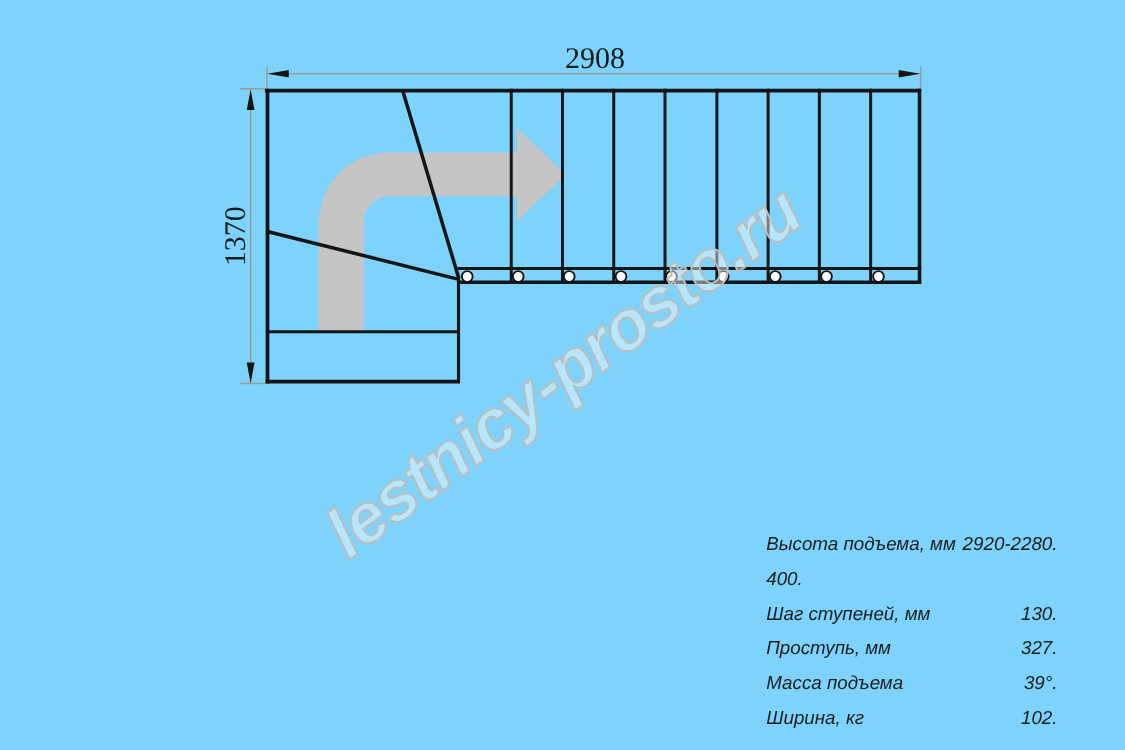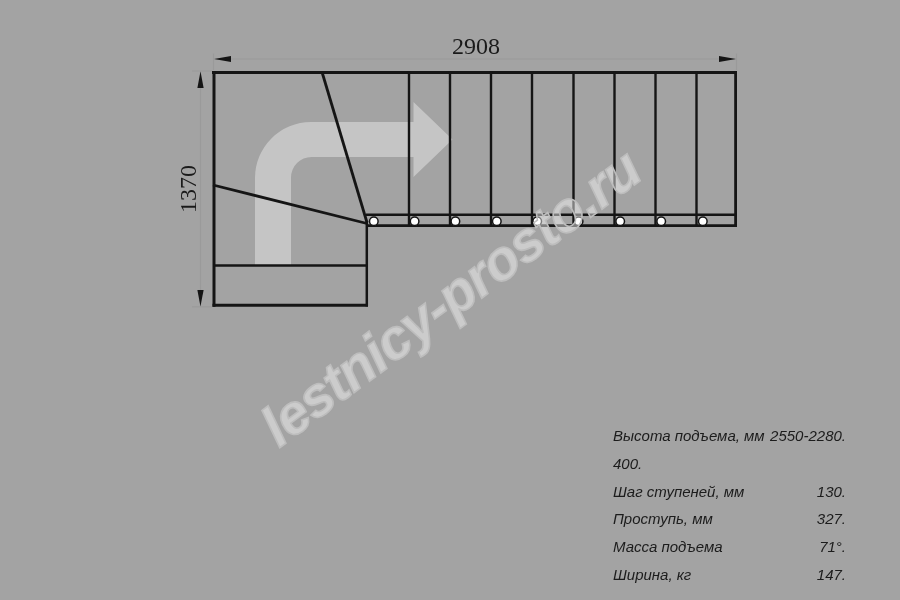--- a/index.html
+++ b/index.html
@@ -1,20 +1,20 @@
 <!DOCTYPE html>
 <html><head>
 <meta charset="utf-8">
 <style>
   html, body { margin: 0; padding: 0; background: #fff; }
   .canvas {
     position: relative;
     width: 900px;
     height: 600px;
-    background: #a3a3a3;
+    background: #7dd3fc;
     overflow: hidden;
     font-family: "Liberation Sans", sans-serif;
   }
   .drawing-svg {
     position: absolute;
     left: 0; top: 0;
     width: 900px; height: 600px;
   }
   .dim-text {
     font-family: "Liberation Serif", serif;
@@ -118,36 +118,36 @@
       <polygon points="200.5,306.5 197.4,290 203.6,290" fill="#151515"></polygon>
       <text class="dim-text" transform="translate(196,189) rotate(-90)" text-anchor="middle">1370</text>
     </g>
 
     <text class="watermark" transform="translate(453,301) rotate(-36.5)" text-anchor="middle" dominant-baseline="middle">lestnicy-prosto.ru</text>
   </svg>
 
   <div class="specs">
     <div class="spec-row">
       <span class="spec-label">Высота подъема, мм</span>
-      <span class="spec-value">2550-2280.</span>
+      <span class="spec-value">2920-2280.</span>
     </div>
     <div class="spec-row">
       <span class="spec-value">400.</span>
     </div>
     <div class="spec-row">
       <span class="spec-label">Шаг ступеней, мм</span>
       <span class="spec-value">130.</span>
     </div>
     <div class="spec-row">
       <span class="spec-label">Проступь, мм</span>
       <span class="spec-value">327.</span>
     </div>
     <div class="spec-row">
       <span class="spec-label">Масса подъема</span>
-      <span class="spec-value">71°.</span>
+      <span class="spec-value">39°.</span>
     </div>
     <div class="spec-row">
       <span class="spec-label">Ширина, кг</span>
-      <span class="spec-value">147.</span>
+      <span class="spec-value">102.</span>
     </div>
   </div>
 
 </div>
 
 </body></html>

